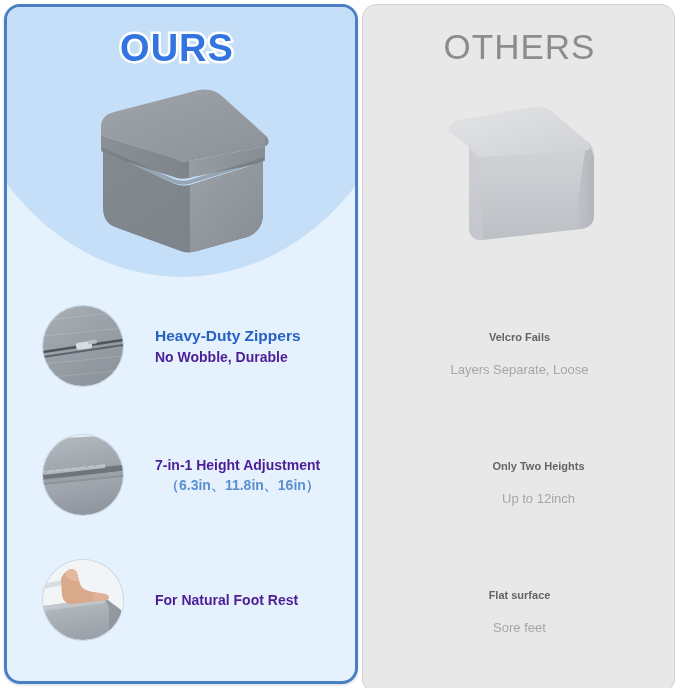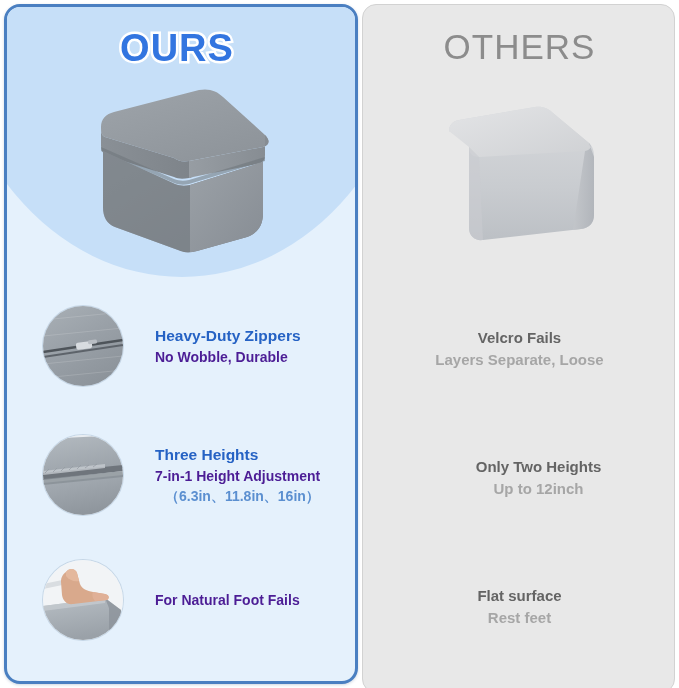--- a/index.html
+++ b/index.html
@@ -61,31 +61,31 @@
   .others-row {
     position: absolute;
     left: 0;
     width: 313px;
     text-align: center;
   }
   .others-row.r1 { top: 322px; }
   .others-row.r2 { top: 451px; padding-left: 19px; }
   .others-row.r3 { top: 580px; }
   .others-row .ot {
-    font-size: 15px;
+    font-size: 11px;
     font-weight: bold;
     color: #646464;
     line-height: 21px;
   }
   .others-row .os {
-    font-size: 15px;
-    font-weight: bold;
+    font-size: 13px;
+    font-weight: normal;
     color: #a6a6a6;
     line-height: 20px;
-    margin-top: 2px;
+    margin-top: 12px;
   }
 
   
   .ours-panel {
     position: absolute;
     left: 4px;
     top: 4px;
     width: 354px;
     height: 680px;
     background: #e5f1fc;
@@ -215,21 +215,21 @@
       <div class="others-row r1">
         <div class="ot">Velcro Fails</div>
         <div class="os">Layers Separate, Loose</div>
       </div>
       <div class="others-row r2">
         <div class="ot">Only Two Heights</div>
         <div class="os">Up to 12inch</div>
       </div>
       <div class="others-row r3">
         <div class="ot">Flat surface</div>
-        <div class="os">Rest feet</div>
+        <div class="os">Sore feet</div>
       </div>
     </div>
   </div>
 
   <div class="ours-panel">
 
     <div class="ours-hero-bg"></div>
 
     <div class="ours-title">OURS</div>
 
@@ -333,21 +333,20 @@
               <line x1="34" y1="34" x2="38" y2="30"></line>
               <line x1="42" y1="33" x2="46" y2="30"></line>
               <line x1="50" y1="32" x2="54" y2="29"></line>
             </g>
           </g>
           <path d="M0,48 L80,40 L80,80 L0,80 Z" fill="url(#lb)"></path>
           <path d="M0,44 L80,36 L80,42 L0,50 Z" fill="#878e95" opacity="0.8"></path>
         </svg>
       </div>
       <div class="ftext">
-        <div class="ft">Three Heights</div>
         <div class="fs">7-in-1 Height Adjustment</div>
         <div class="fs2">（6.3in、11.8in、16in）</div>
       </div>
     </div>
 
     <div class="feature-row f3">
       <div class="thumb">
         <svg width="80" height="80" viewBox="0 0 80 80">
           <defs>
             <linearGradient id="wf" x1="0" y1="0" x2="0.3" y2="1">
@@ -361,18 +360,18 @@
           <path d="M62,38 L78,50 L78,80 L66,80 L66,48 Z" fill="#8b9299" opacity="0.75"></path>
           <path d="M0,46 L62,38 L62,43 L0,51 Z" fill="#c6cbd0" opacity="0.8"></path>
           <path d="M23,12 C26,8 32,8 34,13 L37,24 C39,29 44,31 50,32 L62,34
                    C66,35 67,38 64,40 L30,44 C24,45 20,41 19,35 L18,22
                    C18,17 20,14 23,12 Z" fill="#d9a98c"></path>
           <path d="M23,12 C26,8 32,8 34,13 L36,21 C31,22 26,20 23,16 Z" fill="#e4b89d"></path>
           <path d="M50,32 L62,34 C66,35 67,38 64,40 L52,41 C49,38 49,34 50,32 Z" fill="#e0b097"></path>
         </svg>
       </div>
       <div class="ftext">
-        <div class="fs">For Natural Foot Fails</div>
+        <div class="fs">For Natural Foot Rest</div>
       </div>
     </div>
 
   </div>
 </div>
 
 </body></html>

